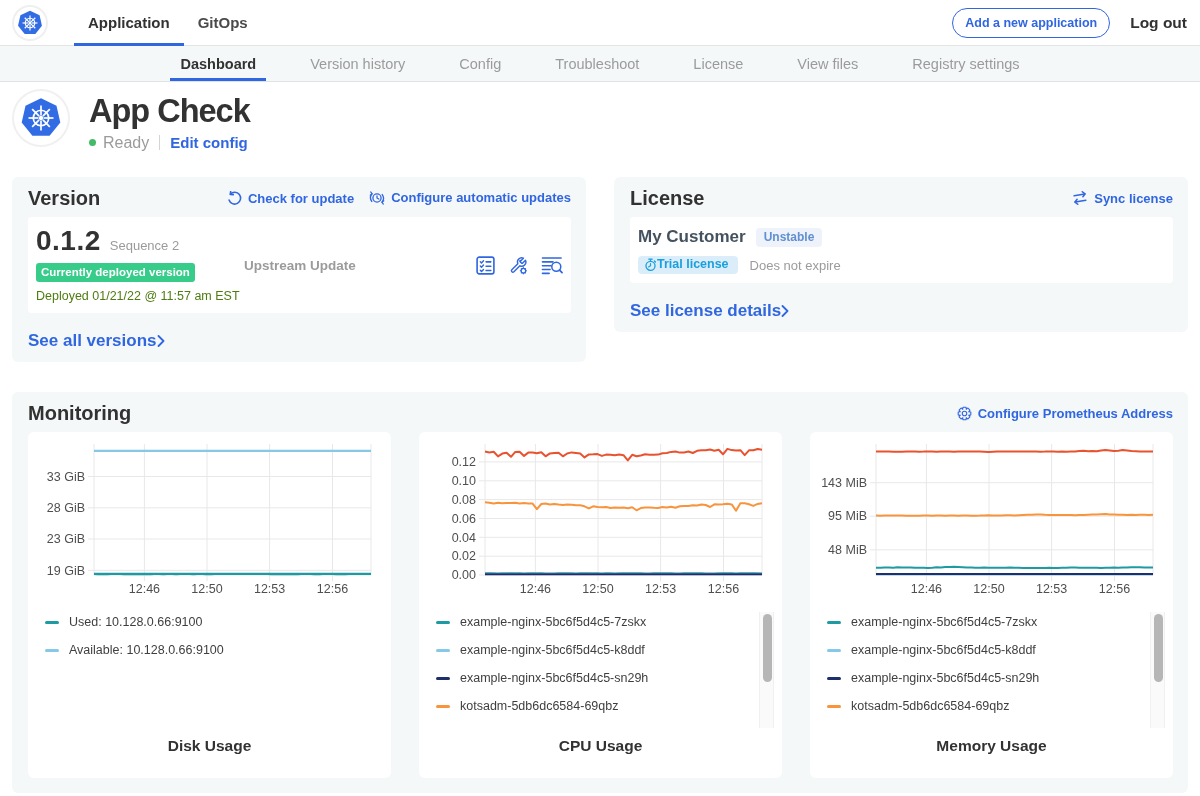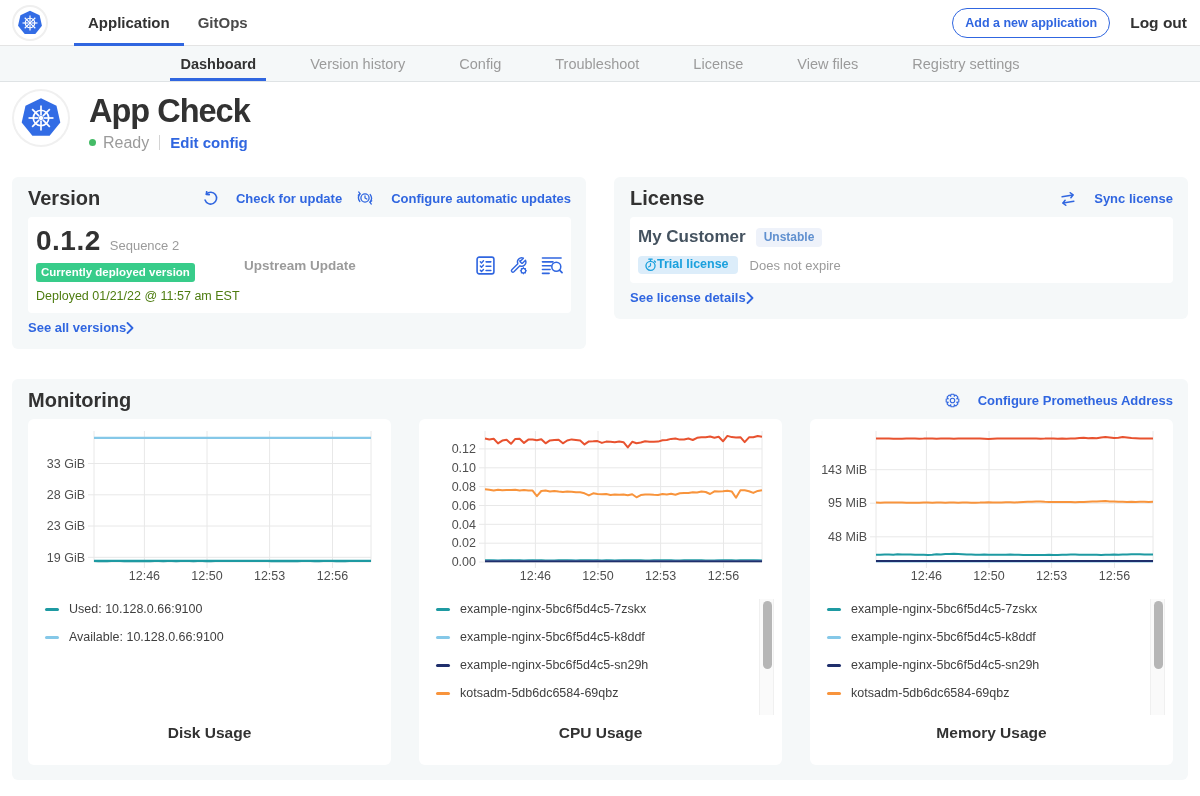--- a/index.html
+++ b/index.html
@@ -71,42 +71,42 @@
 
   
   .content{ padding:0 12px; }
   .cards-row{ display:flex; gap:28px; align-items:flex-start; }
   .card{
     background:#f5f8f9; border-radius:6px; padding:9px 15px 12px 16px; flex:1;
   }
   .card-head{ display:flex; align-items:center; justify-content:space-between; height:24px; }
   .card-head h2{ font-size:20px; font-weight:700; color:#323232; }
   .head-actions{ display:flex; align-items:center; gap:15px; }
-  .action{ display:flex; align-items:flex-end; gap:18px; font-size:13px; font-weight:700; color:#3066e0; cursor:pointer; }
+  .action{ display:flex; align-items:flex-start; gap:6px; font-size:13px; font-weight:700; color:#3066e0; cursor:pointer; }
   .action svg{ display:block; }
 
   .white-box{ background:#fff; border-radius:4px; margin-top:7px; }
 
   .version-box{ height:96px; padding:10px 8px; display:flex; align-items:center; }
   .vb-left{ width:208px; }
   .vrow{ display:flex; align-items:baseline; }
   .vnum{ font-size:28px; font-weight:700; color:#323232; line-height:28px; letter-spacing:0.5px; }
   .vseq{ margin-left:9px; font-size:13px; font-weight:500; color:#9b9b9b; }
   .badge-green{
     display:inline-block; margin-top:8px; background:#38cc8a; color:#fff;
     font-size:11.5px; font-weight:700; line-height:12px; padding:3px 5px 4px; border-radius:3px;
   }
   .vdate{ margin-top:7px; font-size:12.5px; font-weight:500; color:#4d7c0f; }
   .vb-mid{ font-size:13.5px; font-weight:700; color:#9b9b9b; }
   .vb-icons{ margin-left:auto; display:flex; align-items:center; gap:12px; padding-right:0; }
   .vb-icons .vicon{ display:block; cursor:pointer; }
 
   .see-link{
-    margin-top:5px; height:19px; display:flex; align-items:center; gap:0;
-    font-size:13px; font-weight:700; color:#3066e0; cursor:pointer; width:max-content;
+    margin-top:18px; height:19px; display:flex; align-items:center; gap:0;
+    font-size:17px; font-weight:700; color:#3066e0; cursor:pointer; width:max-content;
   }
 
   .license-box{ height:66px; padding:10px 8px; }
   .lb-row1{ display:flex; align-items:center; }
   .customer-name{ font-size:17px; font-weight:700; color:#44525f; }
   .badge-channel{
     margin-left:10px; background:#eef2fa; color:#6090cf;
     font-size:12px; font-weight:600; line-height:12px; padding:3px 8px 4px; border-radius:4px;
   }
   .lb-row2{ display:flex; align-items:center; margin-top:9px; }

